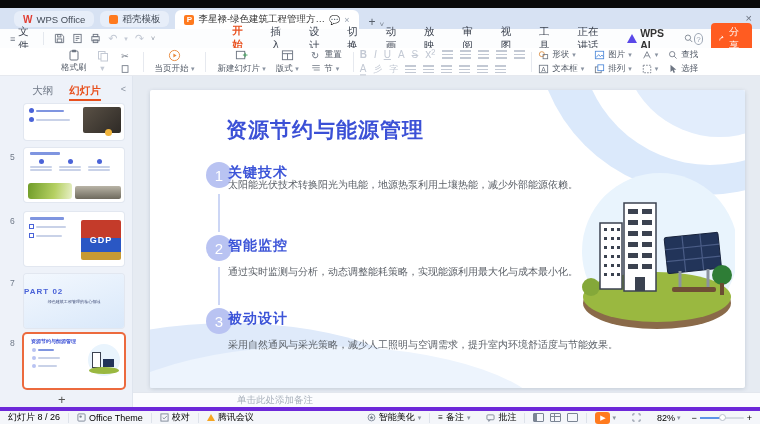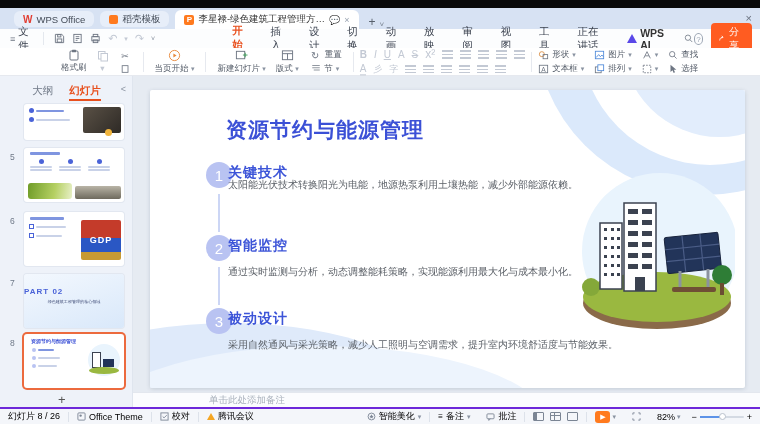--- a/index.html
+++ b/index.html
@@ -68,24 +68,24 @@
   .slide { position:absolute; left:17px; top:14px; width:595px; height:298px; background:#fff; border-radius:2px; box-shadow:0 1px 4px rgba(40,60,90,.18); overflow:hidden; }
   .deco { position:absolute; border-radius:50%; }
   .s-title { position:absolute; left:76px; top:26px; font-size:21px; font-weight:bold; color:#3b50d6; letter-spacing:1px; }
   .numc { position:absolute; left:56px; width:26px; height:26px; border-radius:50%; background:#b9c3f2; color:#fff; font-size:15px; display:flex; align-items:center; justify-content:center; }
   .ihead { position:absolute; left:78px; font-size:14px; font-weight:bold; color:#3d55d8; letter-spacing:1px; }
   .ibody { position:absolute; left:78px; font-size:10px; color:#5a5f66; white-space:nowrap; }
   .conn { position:absolute; left:68px; width:2px; background:#ccd6f5; }
 
   
   .notesbar { position:absolute; left:133px; top:392px; width:627px; height:15px; background:#fbfcfe; border-top:1px solid #e3e7ee; display:flex; align-items:center; }
-  .notes-ph { margin-left:76px; font-size:9.5px; color:#a7afba; }
-
-  
-  .statusbar { position:absolute; left:0; top:407px; width:760px; height:17px; background:#f4f6fa; border-top:2px solid #6d28d9; display:flex; align-items:center; font-size:9px; color:#5aununu;"color:#5a6270; }
+  .notes-ph { margin-left:104px; font-size:9.5px; color:#a7afba; }
+
+  
+  .statusbar { position:absolute; left:0; top:407px; width:760px; height:17px; background:#f4f6fa; border-top:4px solid #6d28d9; display:flex; align-items:center; font-size:9px; color:#5aununu;"color:#5a6270; }
   .statusbar { color:#5a6270; }
   .st-item { display:flex; align-items:center; gap:3px; padding:0 8px; white-space:nowrap; }
   .st-sep { width:1px; height:10px; background:#dde2ea; }
   .warn-tri { width:0; height:0; border-left:4px solid transparent; border-right:4px solid transparent; border-bottom:7px solid #f5a623; }
   .vicon { width:11px; height:9px; border:1px solid #7b8594; border-radius:1px; }
   .vicon.split { background:linear-gradient(90deg,#7b8594 0 3px,transparent 3px); }
   .vicon.grid4 { background:linear-gradient(#7b8594 0 1px,transparent 1px) center/100% 50% no-repeat, linear-gradient(90deg,#7b8594 0 1px,transparent 1px) center/50% 100% no-repeat; }
   .playbtn { width:15px; height:12px; background:#ff7a1e; border-radius:3px; color:#fff; font-size:7px; display:flex; align-items:center; justify-content:center; }
   .sl-track { width:44px; height:2px; background:#d4dae3; border-radius:1px; position:relative; }
   .sl-fill { position:absolute; left:0; top:0; width:21px; height:2px; background:#5d93e8; }

